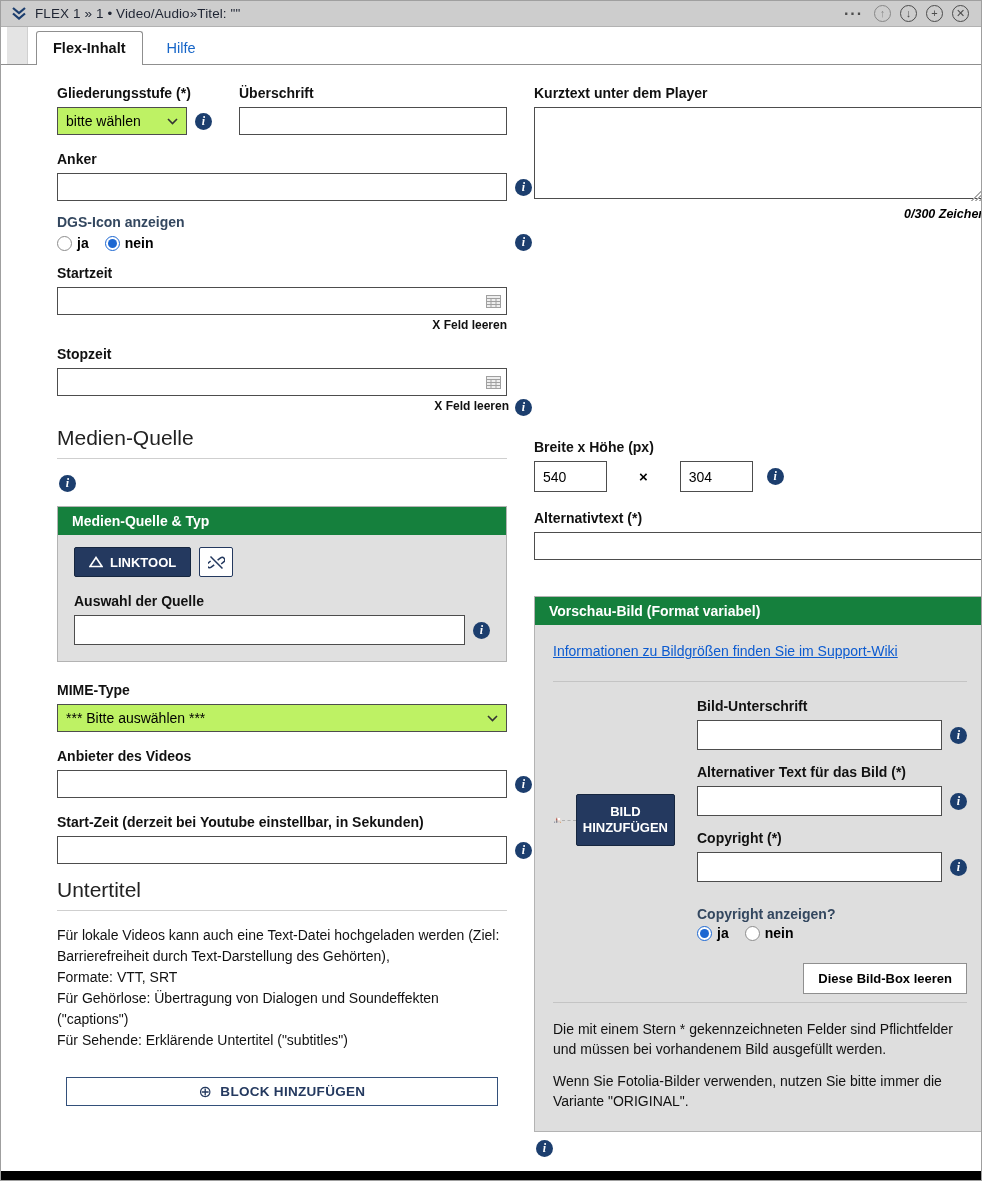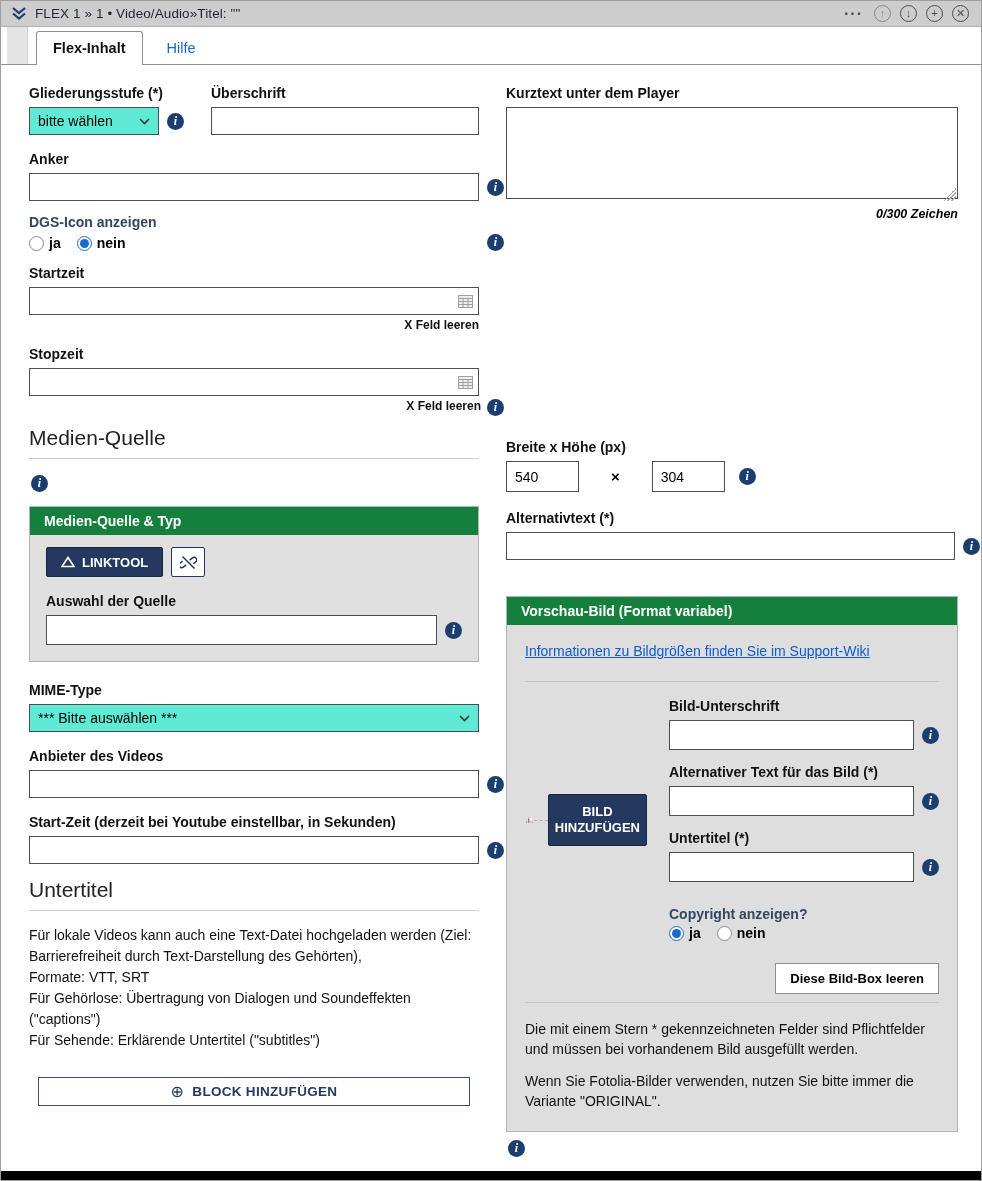--- a/index.html
+++ b/index.html
@@ -25,36 +25,36 @@
   .tabrow { display: flex; align-items: flex-end; height: 38px; border-bottom: 1px solid #8f8f8f;
             background: #fff; padding-left: 6px; }
   .tab-stub { width: 21px; height: 37px; background: #e4e4e4; border-right: 1px solid #d0d0d0; }
   .tab { font-size: 14.5px; padding: 8px 18px; cursor: pointer; }
   .tab.active { background: #fff; border: 1px solid #8f8f8f; border-bottom: none;
                 border-radius: 3px 3px 0 0; margin-bottom: -1px; margin-left: 8px;
                 font-weight: bold; color: #111; padding: 8px 16px 9px; }
   .tab.help { color: #1766c8; padding-left: 24px; padding-right: 24px; }
 
   
-  .content { display: flex; gap: 27px; padding: 20px 25px 0 28px; }
+  .content { display: flex; gap: 27px; padding: 20px 25px 0 28px; margin-left: 28px; }
   .col-left  { width: 450px; flex: none; }
   .col-right { width: 452px; flex: none; }
 
   .label { font-weight: bold; font-size: 14px; color: #111; margin-bottom: 6px; display: block; }
   .label.navy { color: #33475f; }
   .group { margin-bottom: 16px; }
 
   .field-row { display: flex; align-items: center; gap: 8px; }
   .tinput { height: 28px; border: 1px solid #4d4d4d; background: #fff; width: 100%;
             font-family: "Liberation Sans", sans-serif; font-size: 14px; padding: 0 8px;
             border-radius: 0; }
   .input-wrap { position: relative; flex: 1; }
   .input-wrap .cal { position: absolute; right: 6px; top: 50%; transform: translateY(-50%); cursor: pointer; display:flex; }
 
-  .selectbox { height: 28px; border: 1px solid #4d4d4d; background: #5eead4; display: flex;
+  .selectbox { height: 28px; border: 1px solid #4d4d4d; background: #bef264; display: flex;
                align-items: center; justify-content: space-between; padding: 0 8px; font-size: 14px;
                cursor: pointer; }
   .selectbox .chev { display: flex; margin-left: 8px; }
 
   .info-badge { width: 17px; height: 17px; min-width: 17px; background: #1c3e6e; color: #fff;
                 border-radius: 50%; display: inline-flex; align-items: center; justify-content: center;
                 font-family: "Liberation Serif", serif; font-style: italic; font-weight: bold;
                 font-size: 12px; cursor: pointer; }
 
   .clear-row { display: flex; justify-content: flex-end; align-items: flex-start; gap: 6px;
@@ -384,21 +384,21 @@
                 </div>
               </div>
               <div class="group">
                 <span class="label">Alternativer Text für das Bild (*)</span>
                 <div class="field-row">
                   <input class="tinput" style="flex: 1 1 0%; height: 30px;" value="">
                   <span class="info-badge">i</span>
                 </div>
               </div>
               <div class="group" style="margin-bottom:24px;">
-                <span class="label">Untertitel (*)</span>
+                <span class="label">Copyright (*)</span>
                 <div class="field-row">
                   <input class="tinput" style="flex: 1 1 0%; height: 30px;" value="">
                   <span class="info-badge">i</span>
                 </div>
               </div>
               <div class="group" style="margin-bottom:0;">
                 <span class="label navy" style="margin-bottom:3px;">Copyright anzeigen?</span>
                 <div class="radio-row">
                   <span class="radio-opt">
                     <span class="radio checked"></span>

